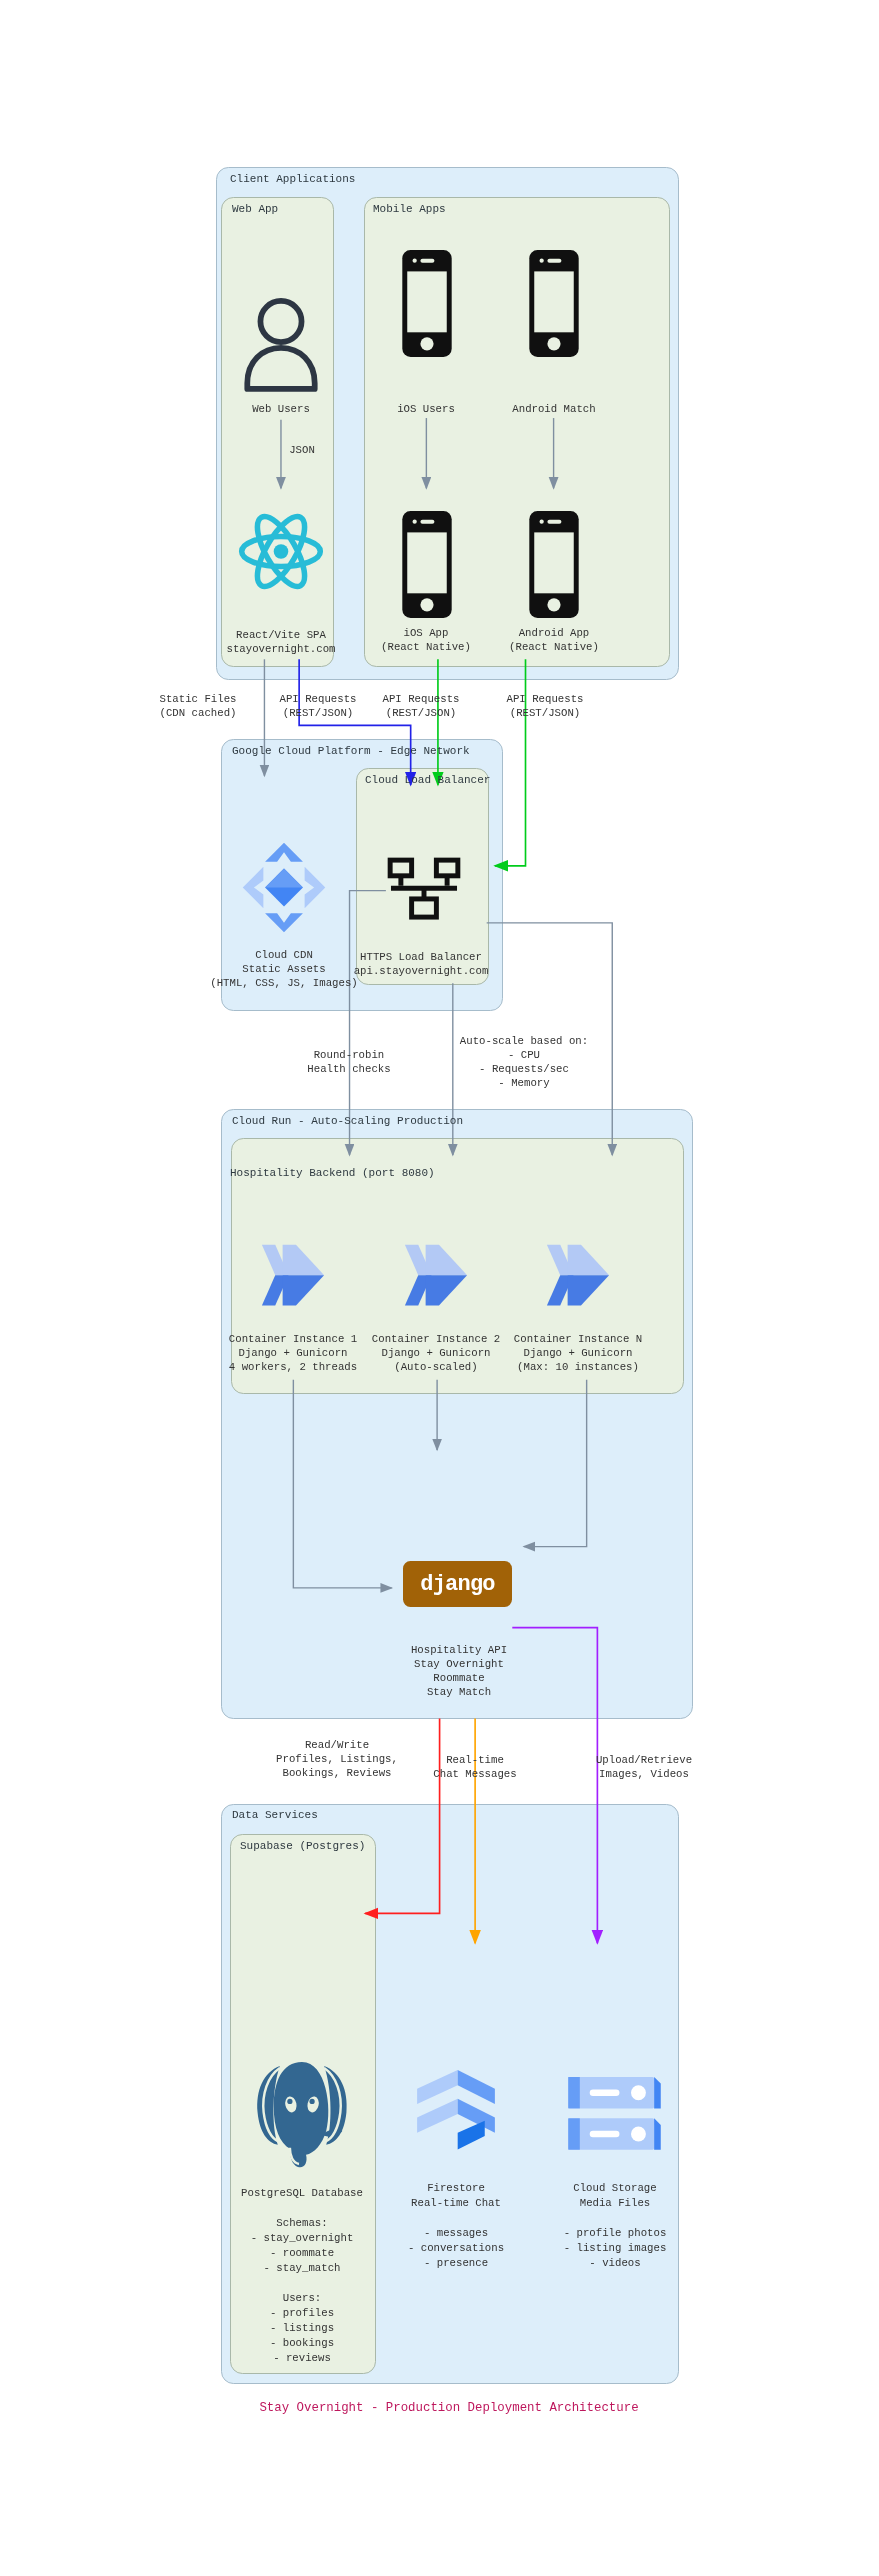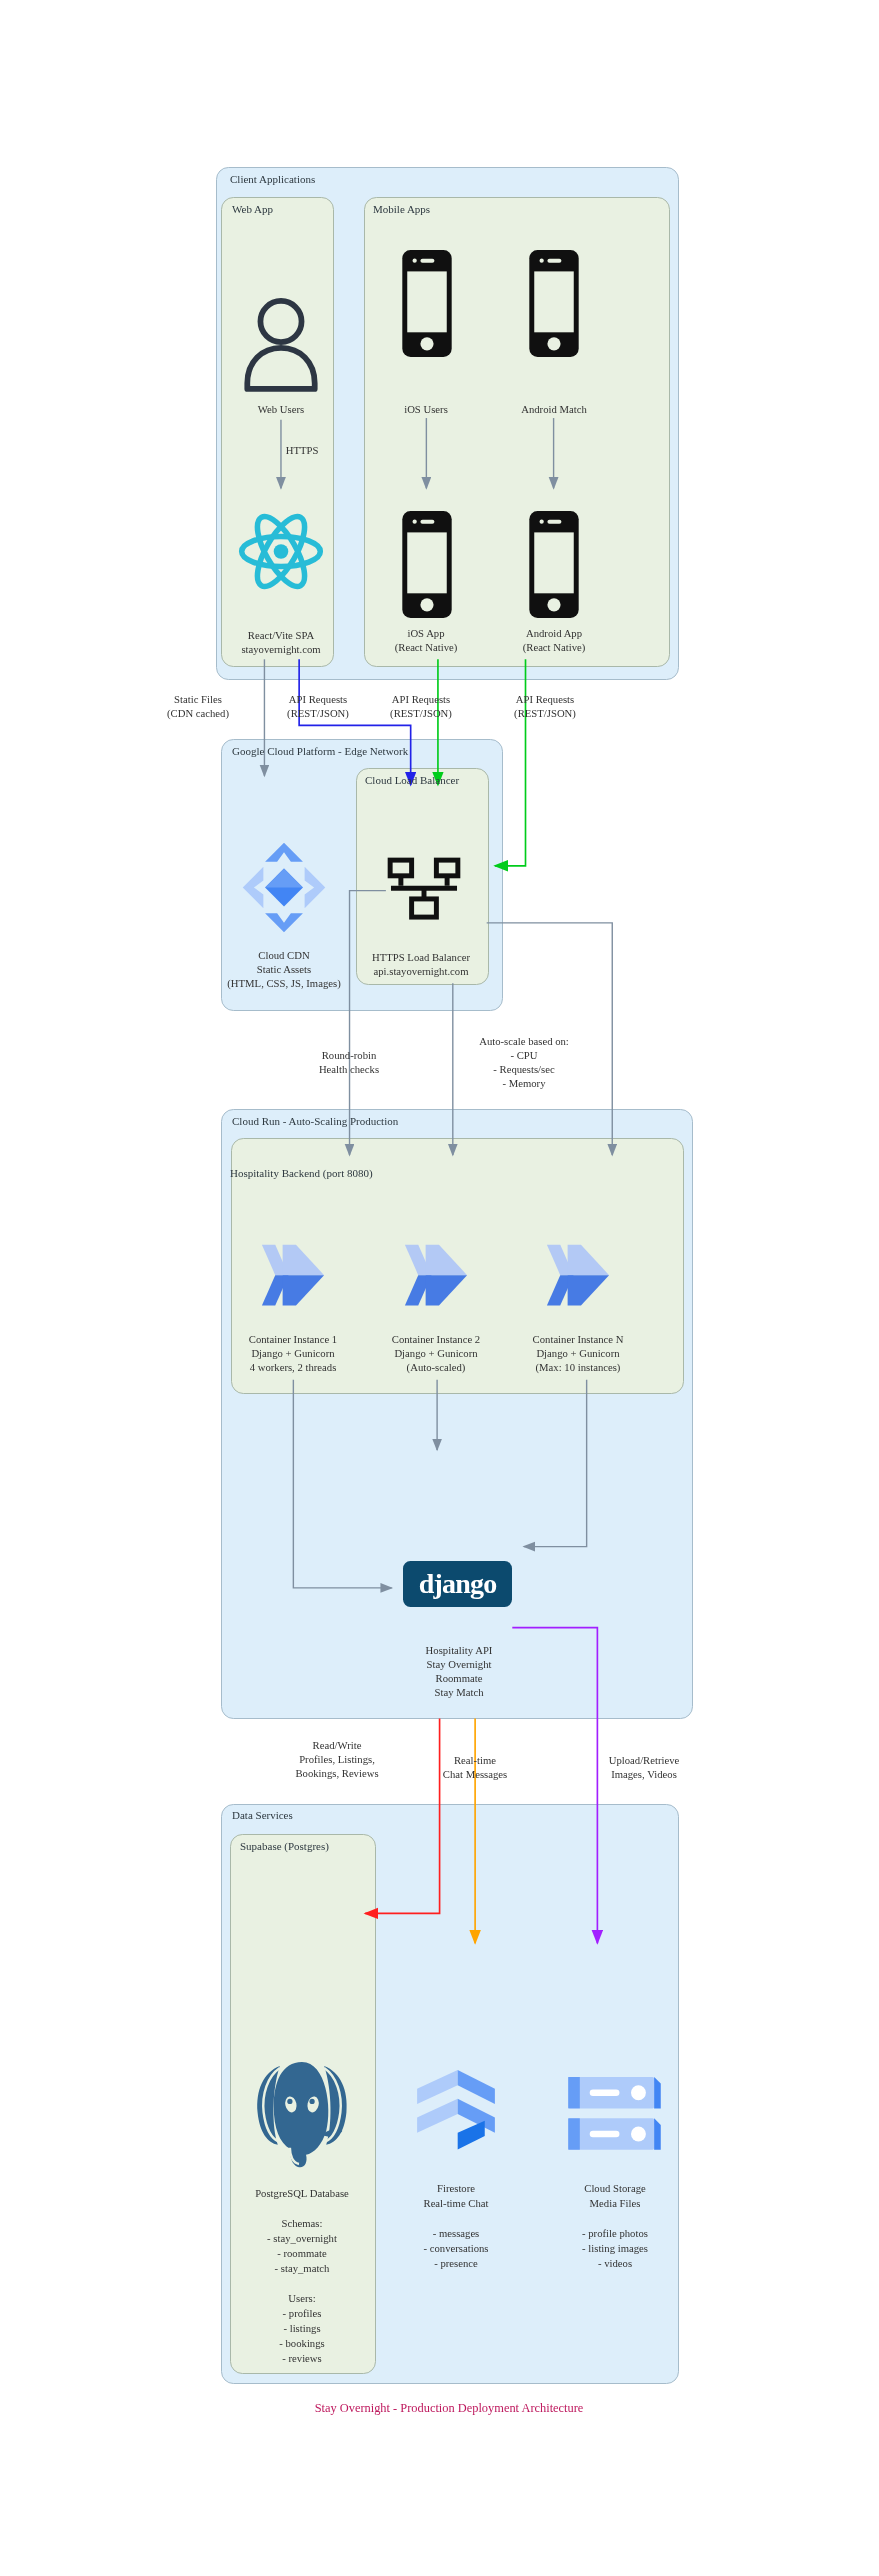--- a/index.html
+++ b/index.html
@@ -1,33 +1,33 @@
 <!DOCTYPE html>
 <html style="font-size:13.2px"><head>
 <meta charset="utf-8">
 <style>
   html,body{margin:0;padding:0;background:#ffffff;}
   #canvas{
     position:relative;width:880px;height:2576px;background:#ffffff;
-    font-family:Liberation Serif, serif;color:#333;overflow:hidden;border-radius:15px;
+    font-family:Liberation Mono, monospace;color:#333;overflow:hidden;border-radius:15px;
   }
   .box{position:absolute;border-radius:12.4px;border:1.2px solid;z-index:1;}
   .box.blue{background:#ddeefa;border-color:#a6bccb;}
   .box.green{background:#e9f1e2;border-color:#a9b8a9;}
   .btitle{position:absolute;z-index:10;font-size:11px;color:#2e3940;white-space:nowrap;}
   .lbl{position:absolute;z-index:10;font-size:10.7px;line-height:14px;color:#333;
        text-align:center;transform:translateX(-50%);white-space:nowrap;}
   .lbl.lh18{line-height:15px;}
   .ln{display:block;}
   .icon{position:absolute;z-index:9;}
   #edges{position:absolute;left:0;top:0;z-index:5;pointer-events:none;}
   #django-box{
-    position:absolute;z-index:9;background:#0c4a6e;border-radius:7.4px;
+    position:absolute;z-index:9;background:#a16207;border-radius:7.4px;
     display:flex;align-items:center;justify-content:center;
-    color:#fff;font-weight:bold;font-size:28px;letter-spacing:-0.8px;
+    color:#fff;font-weight:bold;font-size:22px;letter-spacing:-0.8px;
   }
   .caption{position:absolute;z-index:10;font-size:12.4px;color:#be185d;
        transform:translateX(-50%);white-space:nowrap;}
 </style>
 </head>
 <body>
 
 <div id="canvas">
 
   <div class="box blue" style="left:216px;top:167px;width:461px;height:511px;"></div>
@@ -208,21 +208,21 @@
     <rect x="26" y="15" width="36" height="8" rx="4" fill="#ffffff"></rect>
     <circle cx="85" cy="19" r="9" fill="#ffffff"></circle>
     <rect x="0" y="50" width="104" height="38" rx="2" fill="#aecbfa"></rect>
     <rect x="0" y="50" width="14" height="38" fill="#669df6"></rect>
     <polygon points="104,50 112,58 112,88 104,88" fill="#4285f4"></polygon>
     <rect x="26" y="65" width="36" height="8" rx="4" fill="#ffffff"></rect>
     <circle cx="85" cy="69" r="9" fill="#ffffff"></circle>
   </svg>
 
   <div class="lbl" style="left:281px;top:402px;">Web Users</div>
-  <div class="lbl" style="left:302px;top:443px;">HTTPS</div>
+  <div class="lbl" style="left:302px;top:443px;">JSON</div>
   <div class="lbl" style="left:281px;top:628px;">
       <span class="ln">React/Vite SPA</span>
       <span class="ln">stayovernight.com</span>
     </div>
   <div class="lbl" style="left:426px;top:402px;">iOS Users</div>
   <div class="lbl" style="left:554px;top:402px;">Android Match</div>
   <div class="lbl" style="left:426px;top:626px;">
       <span class="ln">iOS App</span>
       <span class="ln">(React Native)</span>
     </div>

